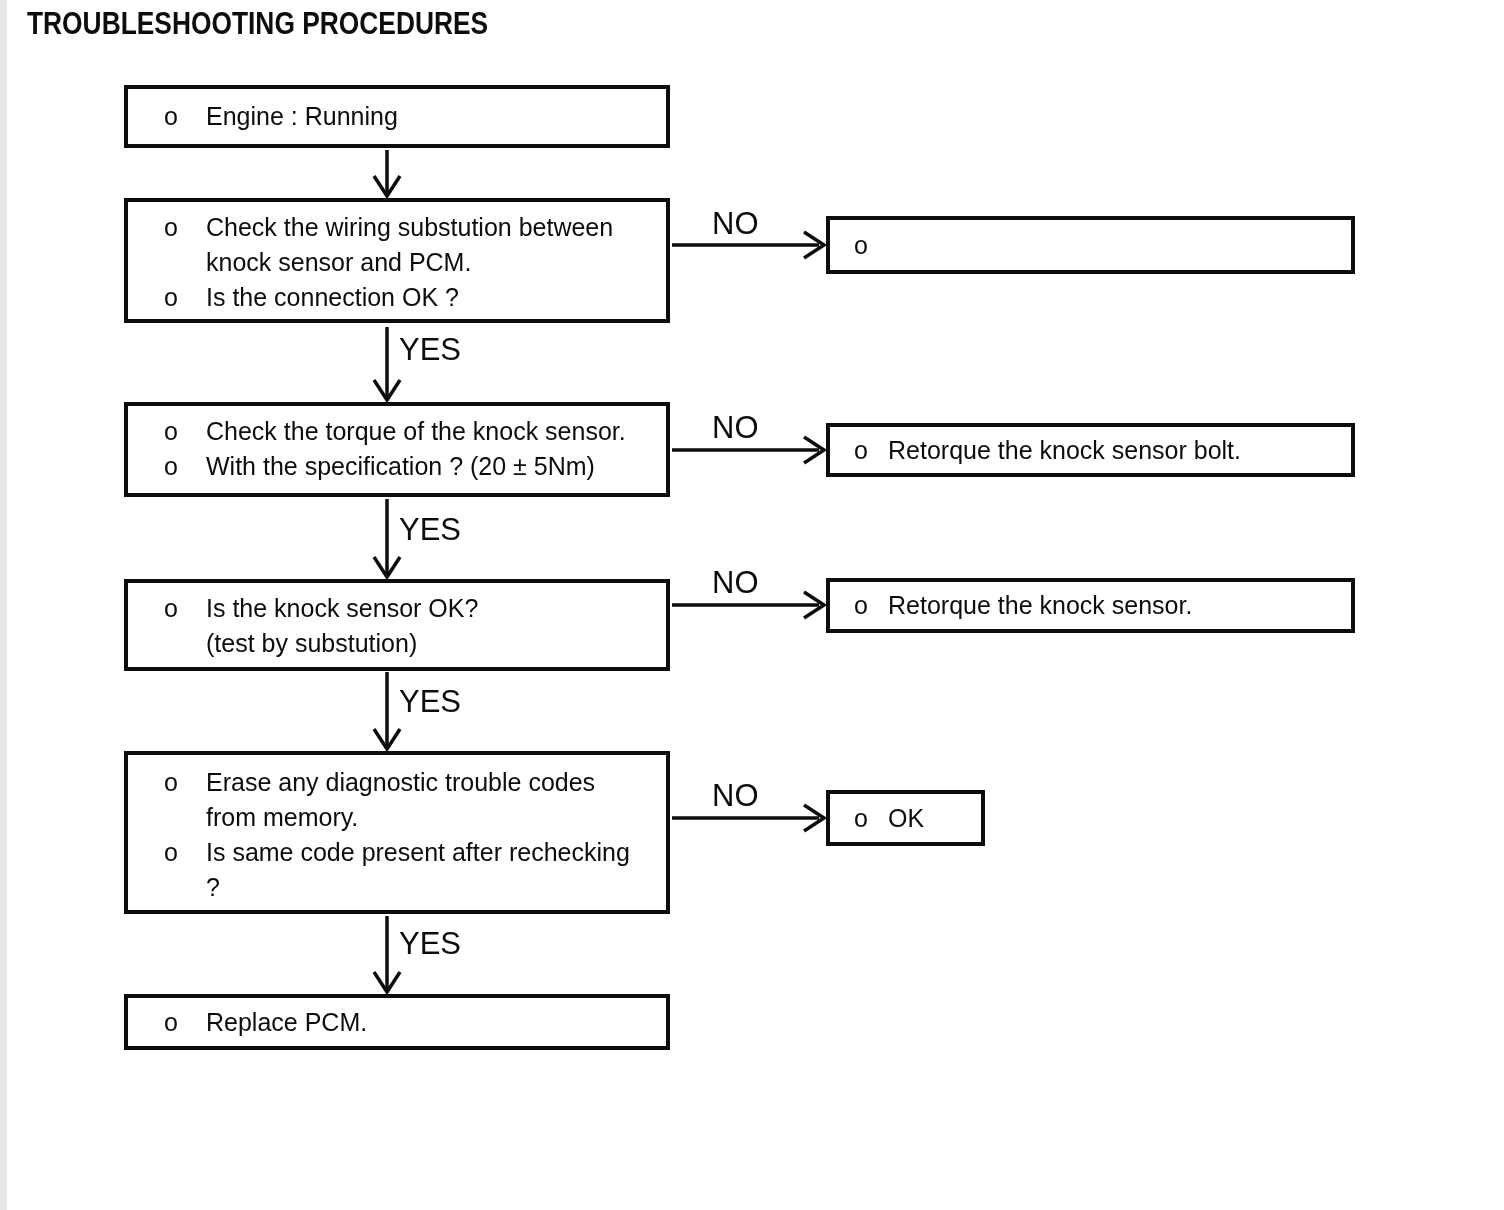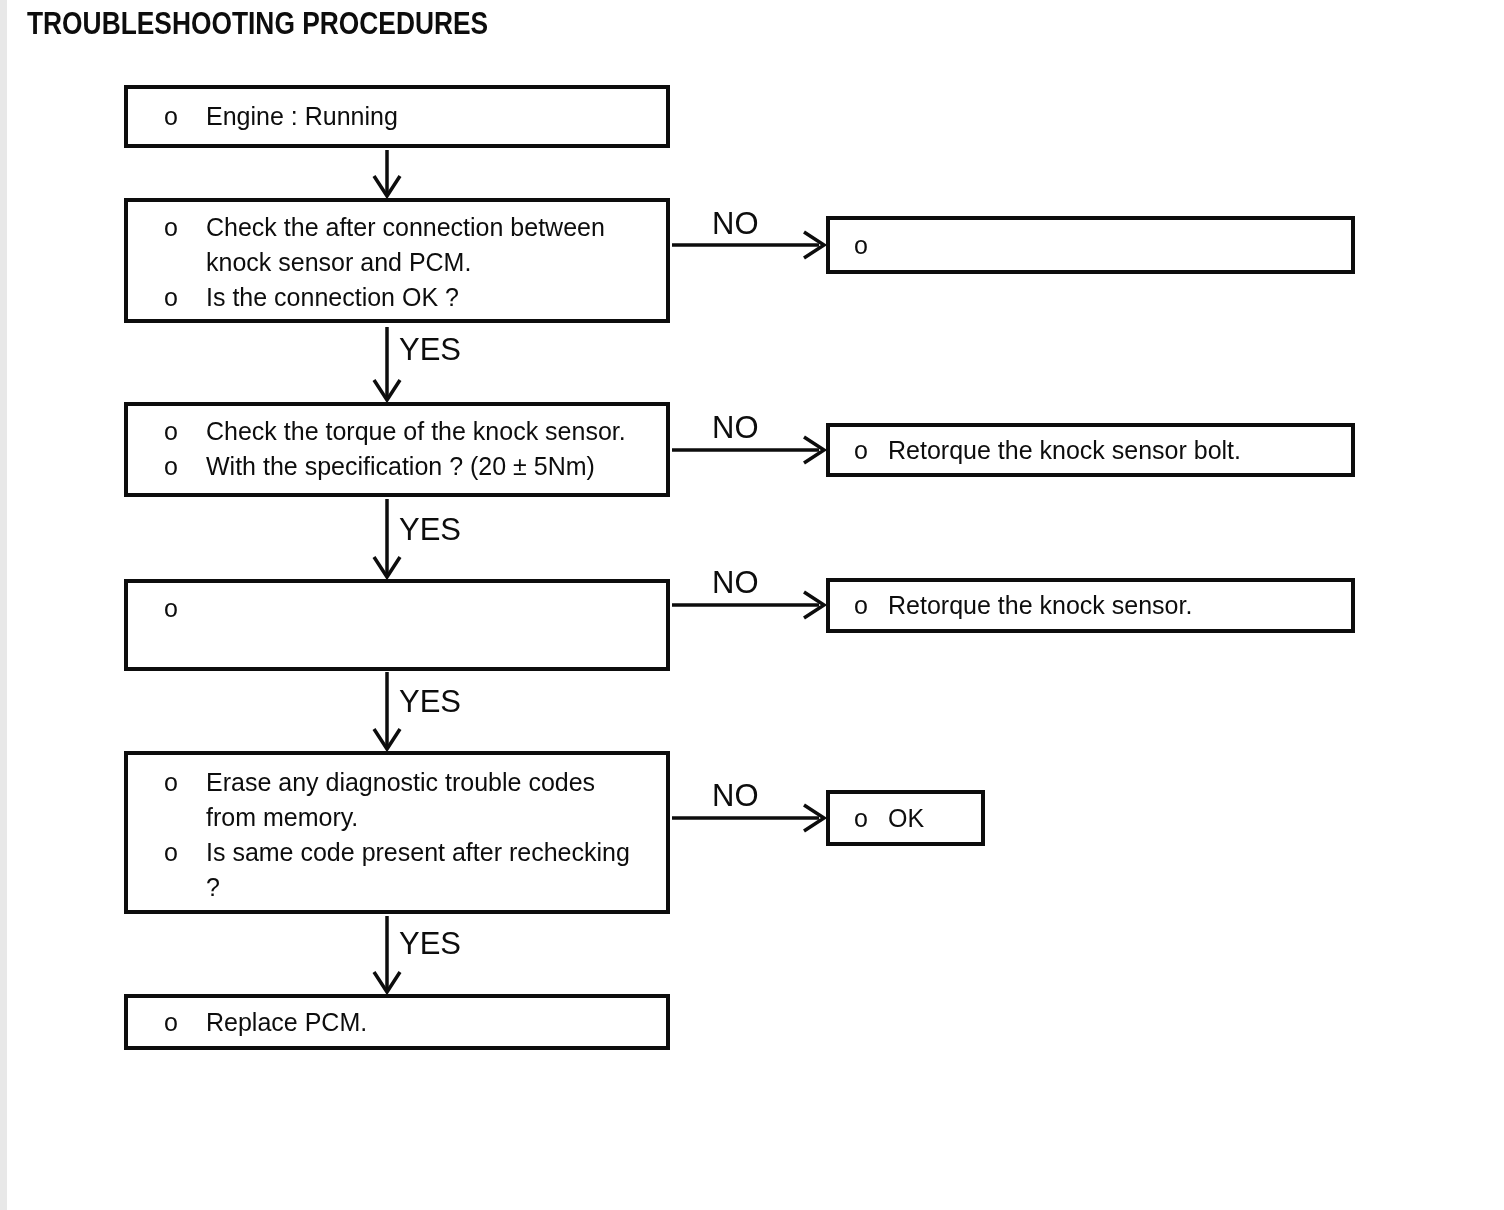--- a/index.html
+++ b/index.html
@@ -75,21 +75,21 @@
   <div class="box vcenter" style="left:117px;top:85px;width:546px;height:63px">
     <div class="item">
       <span class="b">o</span>
       <span class="t">Engine : Running</span>
     </div>
   </div>
 
   <div class="box pad" style="left:117px;top:198px;width:546px;height:125px">
     <div class="item">
       <span class="b">o</span>
-      <span class="t">Check the after connection between knock sensor and PCM.</span>
+      <span class="t">Check the wiring substution between knock sensor and PCM.</span>
     </div>
     <div class="item">
       <span class="b">o</span>
       <span class="t">Is the connection OK ?</span>
     </div>
   </div>
 
   <div class="box pad" style="left:117px;top:402px;width:546px;height:95px">
     <div class="item">
       <span class="b">o</span>
@@ -97,21 +97,23 @@
     </div>
     <div class="item">
       <span class="b">o</span>
       <span class="t">With the specification ? (20 ± 5Nm)</span>
     </div>
   </div>
 
   <div class="box pad" style="left:117px;top:579px;width:546px;height:92px">
     <div class="item">
       <span class="b">o</span>
+      <span class="t">Is the knock sensor OK?</span>
     </div>
+    <div class="cont">(test by substution)</div>
   </div>
 
   <div class="box pad" style="left:117px;top:751px;width:546px;height:163px;padding-top:10px">
     <div class="item">
       <span class="b">o</span>
       <span class="t">Erase any diagnostic trouble codes from memory.</span>
     </div>
     <div class="item">
       <span class="b">o</span>
       <span class="t">Is same code present after rechecking ?</span>

